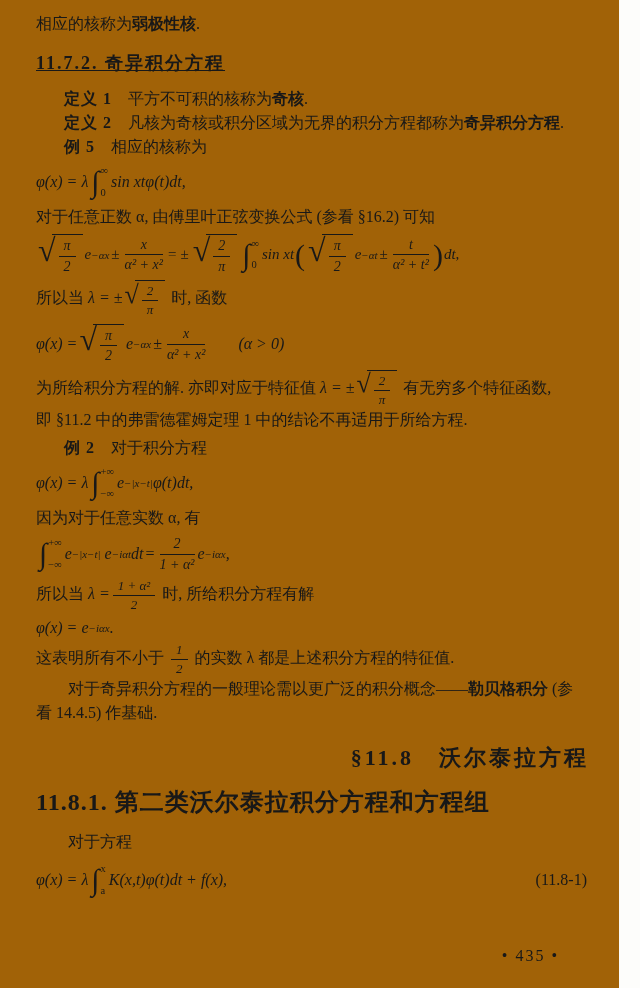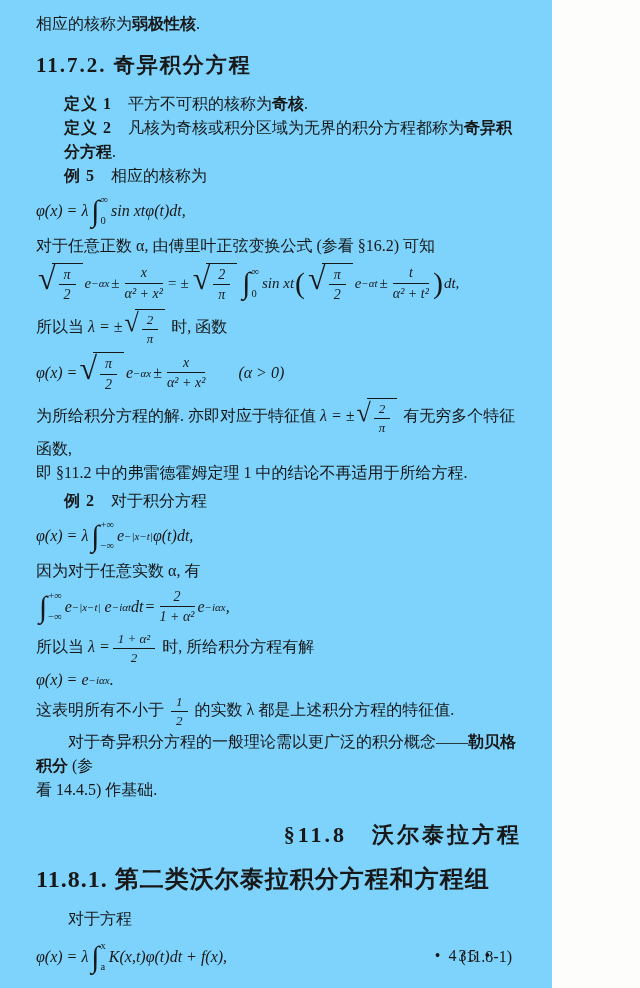--- a/index.html
+++ b/index.html
@@ -1,36 +1,36 @@
 <!DOCTYPE html>
 <html><head>
 <meta charset="utf-8">
 <style>
   * { box-sizing: border-box; }
   html,body { margin:0; padding:0; background:#fdfdfb; }
   .page{
-    position:relative; width:552px; height:988px; overflow:hidden;
-    background:#7dd3fc; color:#181818;
+    position:relative; width:619px; height:988px; overflow:hidden;
+    background:#a16207; color:#181818;
     font-family:"Liberation Serif","DejaVu Serif",serif;
     font-size:16px; line-height:1.5;
     padding:12px 30px 0 36px;
   }
   p.cn{ margin:0; }
   .indent{ padding-left:28px; }
   .tindent{ text-indent:2em; }
   b{ font-weight:700; }
   .lbl{ margin-right:16px; letter-spacing:1px; }
-  .sec-num-heading{ font-size:21px; font-weight:700; margin:14px 0 10px; letter-spacing:2px; }
+  .sec-num-heading{ font-size:18px; font-weight:700; margin:14px 0 10px; letter-spacing:2px;text-decoration:underline; }
   .center-heading{ font-size:22px; font-weight:700; text-align:right; margin:16px 0 10px; letter-spacing:3px; }
   .sub-heading{ font-size:24px; font-weight:700; margin:10px 0 10px; letter-spacing:1px; }
   .m{ font-style:italic; }
   sup{ font-size:11px; font-style:italic; line-height:0; }
   .formula{ display:flex; justify-content:flex-start; align-items:center; margin:5px 0; }
   .eqrow{ position:relative; }
-  .eqtag{ position:absolute; right:10px; top:50%; transform:translateY(-50%); font-style:normal; }
+  .eqtag{ position:absolute; right:2px; top:50%; transform:translateY(-50%); font-style:normal; }
   .int{ display:inline-flex; align-items:center; margin:0 3px; vertical-align:middle; }
   .isym{ font-size:30px; line-height:1; font-style:normal; }
   .ilims{ display:inline-flex; flex-direction:column; justify-content:space-between; height:36px;
           font-size:10.5px; font-style:normal; line-height:1; margin-left:1px; padding:2px 0; }
   .frac{ display:inline-flex; flex-direction:column; text-align:center; font-size:14px;
          line-height:1.25; margin:0 3px; vertical-align:middle; font-style:italic; }
   .frac .fn{ border-bottom:1.3px solid #181818; padding:0 5px 1px; }
   .frac .fd{ padding-top:1px; }
   .sqrt{ display:inline-flex; align-items:center; margin:0 2px; vertical-align:middle; }
   .rsym{ font-size:32px; line-height:0.8; font-style:normal; margin-right:-4px; transform:translateY(-4px); }

